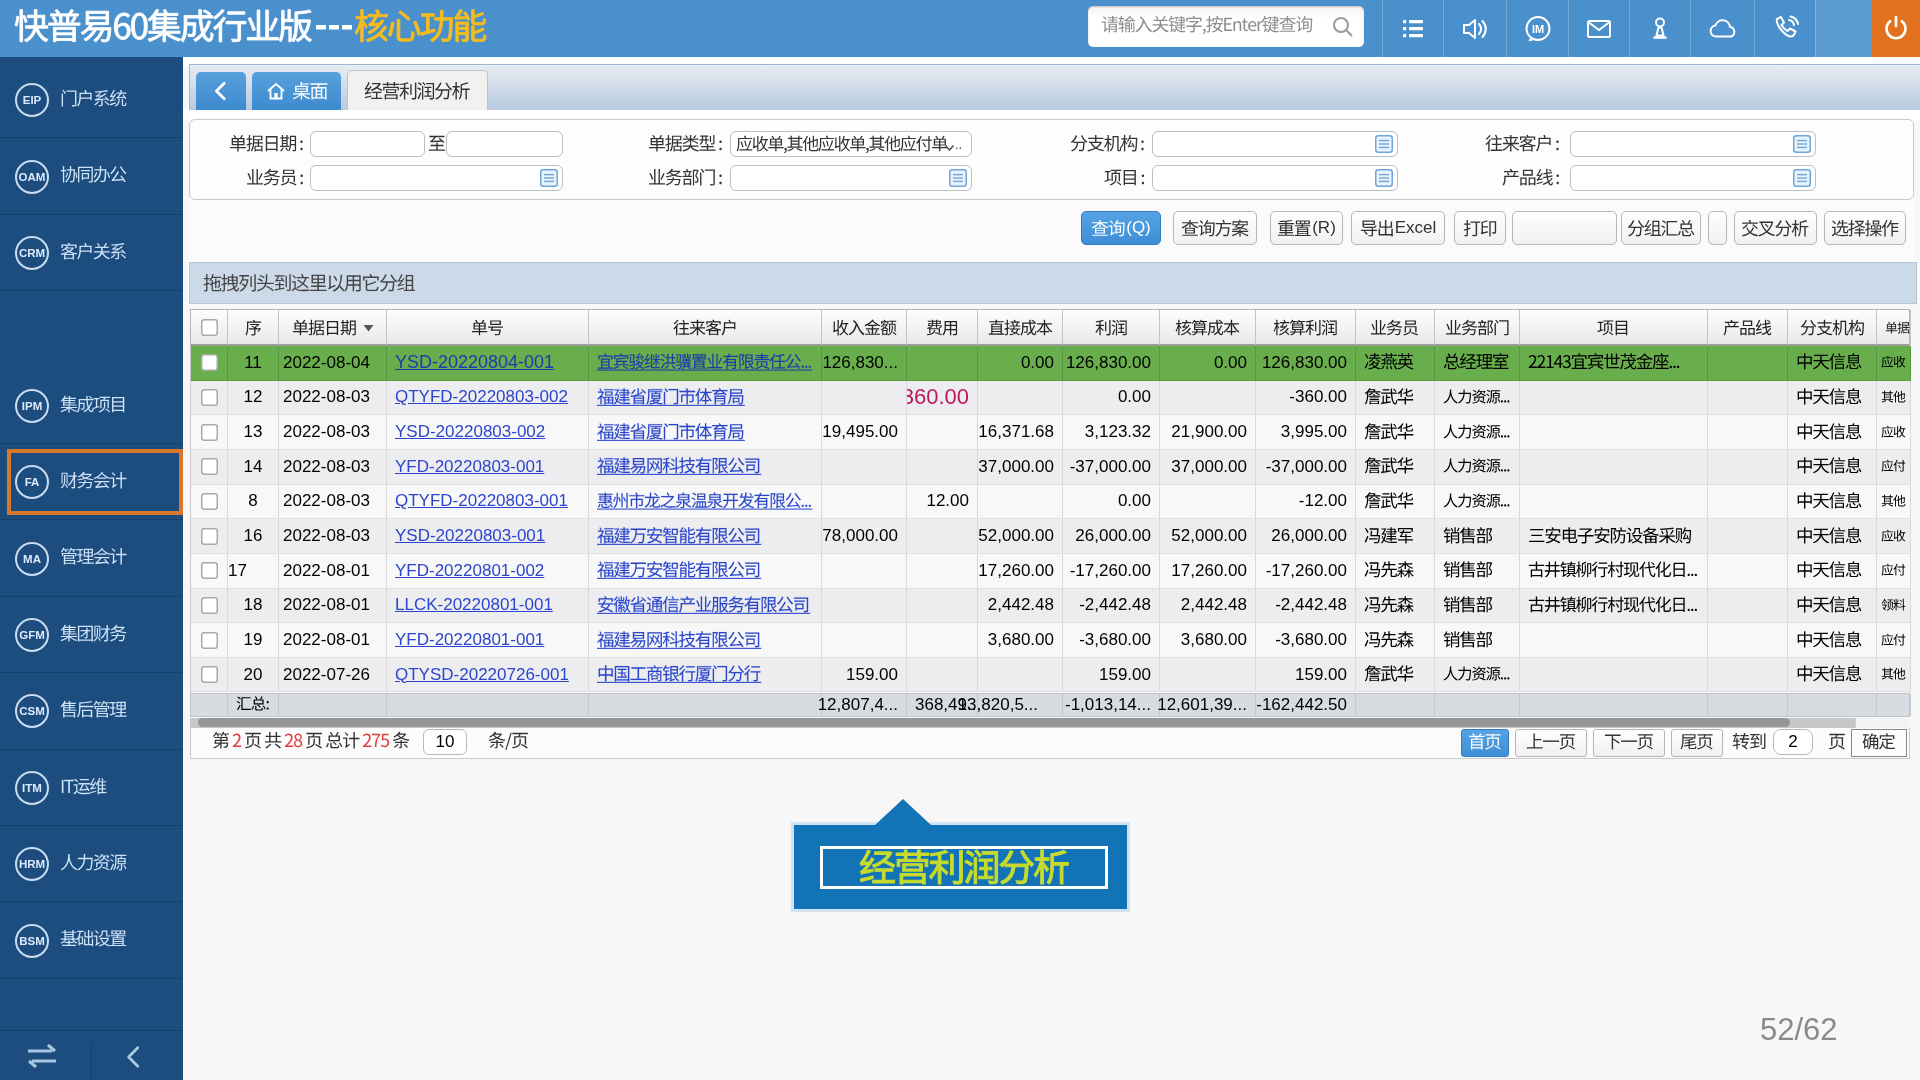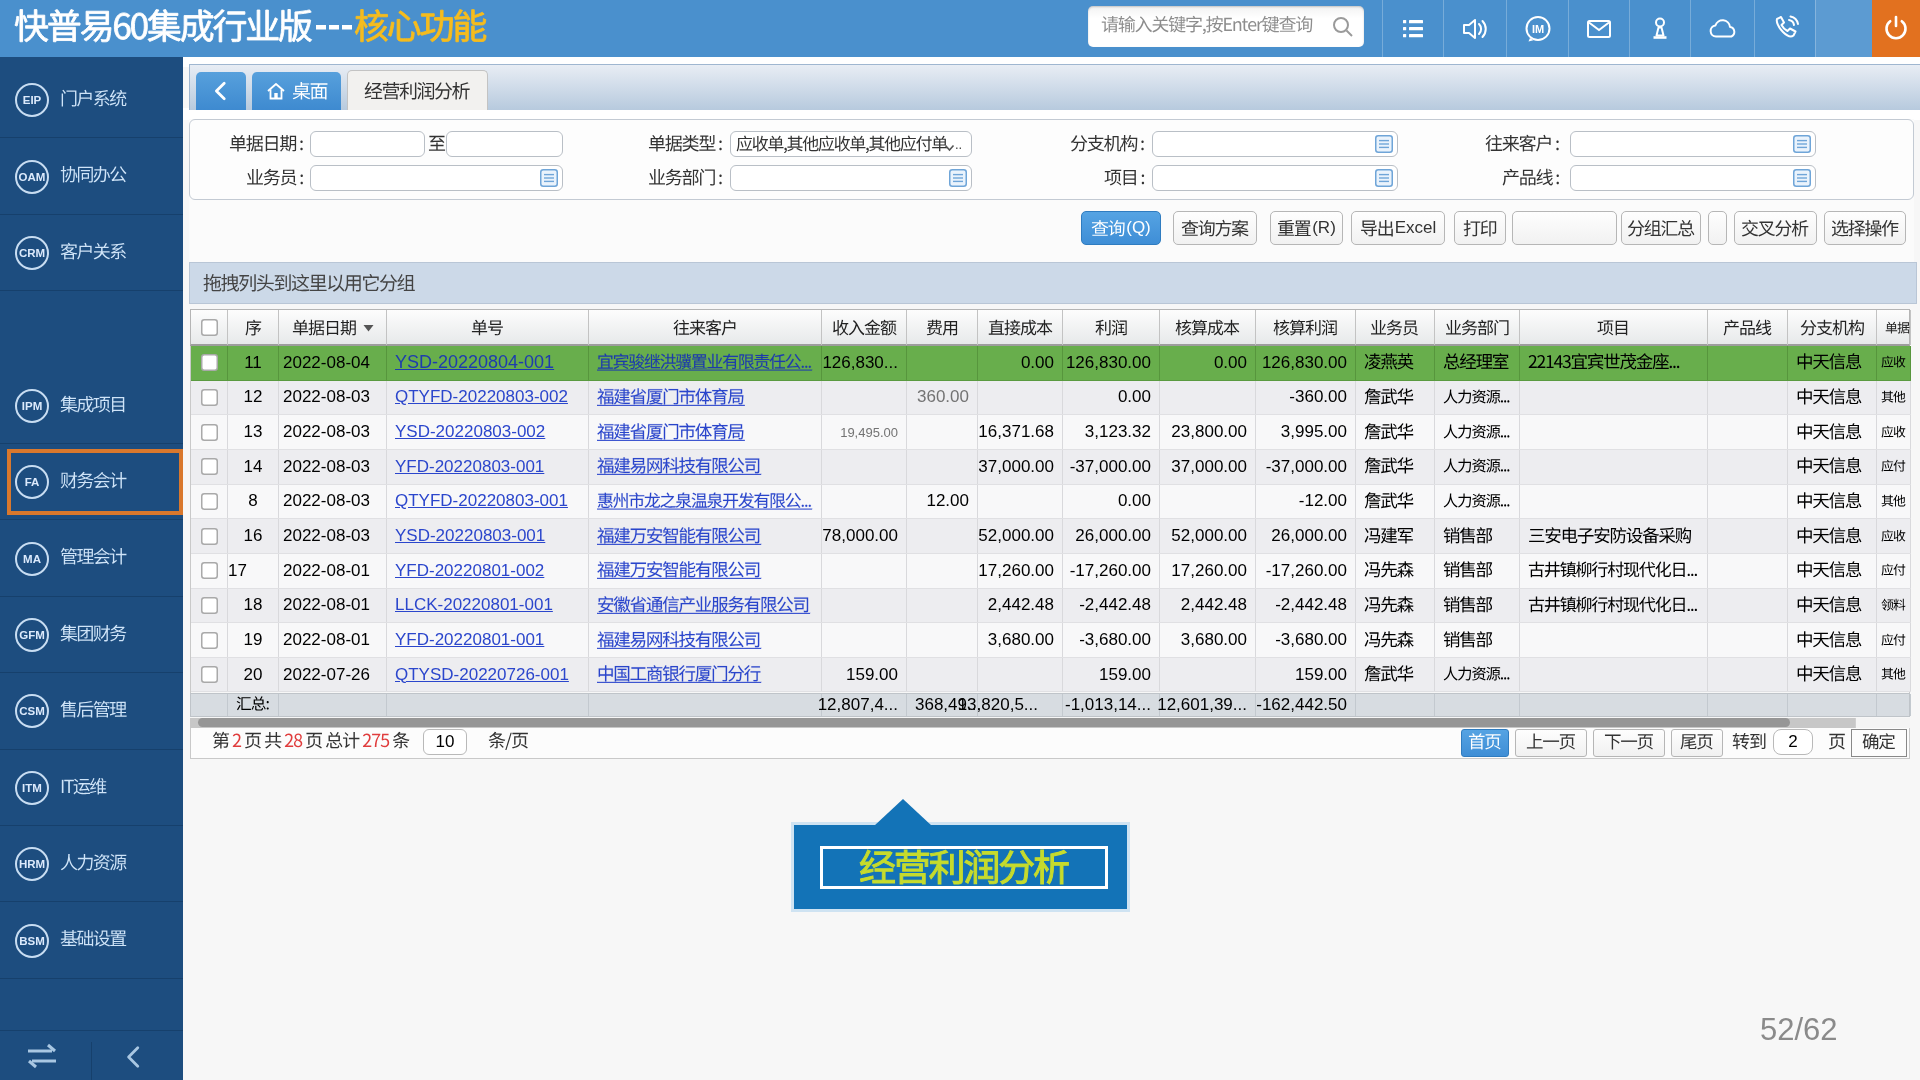--- a/index.html
+++ b/index.html
@@ -842,21 +842,21 @@
             <use href="#g80b2" x="6520"></use>
             <use href="#g5c40" x="7451"></use>
             <rect x="0" y="-165" width="8451" height="55"></rect>
           </g>
         </svg>
       </div>
 <div class="ab cell" style="left:631px;top:0;width:85px;height:33.65px;border-right:1px solid #d9d9dc;display:flex;align-items:center;justify-content:flex-end;padding:0 8px;overflow:hidden">
         <span style="font-size:17px;color:#000"></span>
       </div>
 <div class="ab cell" style="left:716px;top:0;width:71px;height:33.65px;border-right:1px solid #d9d9dc;display:flex;align-items:center;justify-content:flex-end;padding:0 8px;overflow:hidden">
-        <span style="font-size:17px;color:#737373">360.00</span>
+        <span style="font-size:22px;color:#be185d">360.00</span>
       </div>
 <div class="ab cell" style="left:787px;top:0;width:85px;height:33.65px;border-right:1px solid #d9d9dc;display:flex;align-items:center;justify-content:flex-end;padding:0 8px;overflow:hidden">
         <span style="font-size:17px;color:#000"></span>
       </div>
 <div class="ab cell" style="left:872px;top:0;width:97px;height:33.65px;border-right:1px solid #d9d9dc;display:flex;align-items:center;justify-content:flex-end;padding:0 8px;overflow:hidden">
         <span style="font-size:17px;color:#000">0.00</span>
       </div>
 <div class="ab cell" style="left:969px;top:0;width:96px;height:33.65px;border-right:1px solid #d9d9dc;display:flex;align-items:center;justify-content:flex-end;padding:0 8px;overflow:hidden">
         <span style="font-size:17px;color:#000"></span>
       </div>
@@ -931,33 +931,33 @@
             <use href="#g95e8" x="3726"></use>
             <use href="#g5e02" x="4657"></use>
             <use href="#g4f53" x="5589"></use>
             <use href="#g80b2" x="6520"></use>
             <use href="#g5c40" x="7451"></use>
             <rect x="0" y="-165" width="8451" height="55"></rect>
           </g>
         </svg>
       </div>
 <div class="ab cell" style="left:631px;top:0;width:85px;height:33.65px;border-right:1px solid #d9d9dc;display:flex;align-items:center;justify-content:flex-end;padding:0 8px;overflow:hidden">
-        <span style="font-size:13px;color:#737373">19,495.00</span>
+        <span style="font-size:17px;color:#000000">19,495.00</span>
       </div>
 <div class="ab cell" style="left:716px;top:0;width:71px;height:33.65px;border-right:1px solid #d9d9dc;display:flex;align-items:center;justify-content:flex-end;padding:0 8px;overflow:hidden">
         <span style="font-size:17px;color:#000"></span>
       </div>
 <div class="ab cell" style="left:787px;top:0;width:85px;height:33.65px;border-right:1px solid #d9d9dc;display:flex;align-items:center;justify-content:flex-end;padding:0 8px;overflow:hidden">
         <span style="font-size:17px;color:#000">16,371.68</span>
       </div>
 <div class="ab cell" style="left:872px;top:0;width:97px;height:33.65px;border-right:1px solid #d9d9dc;display:flex;align-items:center;justify-content:flex-end;padding:0 8px;overflow:hidden">
         <span style="font-size:17px;color:#000">3,123.32</span>
       </div>
 <div class="ab cell" style="left:969px;top:0;width:96px;height:33.65px;border-right:1px solid #d9d9dc;display:flex;align-items:center;justify-content:flex-end;padding:0 8px;overflow:hidden">
-        <span style="font-size:17px;color:#000">23,800.00</span>
+        <span style="font-size:17px;color:#000">21,900.00</span>
       </div>
 <div class="ab cell" style="left:1065px;top:0;width:100px;height:33.65px;border-right:1px solid #d9d9dc;display:flex;align-items:center;justify-content:flex-end;padding:0 8px;overflow:hidden">
         <span style="font-size:17px;color:#000">3,995.00</span>
       </div>
 <div class="ab cell" style="left:1165px;top:0;width:79px;height:33.65px;border-right:1px solid #d9d9dc;display:flex;align-items:center;justify-content:flex-start;padding:0 8px;overflow:hidden">
         <svg class="t" width="51" height="19" viewBox="0 0 51 19">
           <g transform="translate(0,15) scale(0.017500,-0.017500)" fill="#000">
             <use href="#g8a79" x="0"></use>
             <use href="#g6b66" x="931"></use>
             <use href="#g534e" x="1863"></use>

